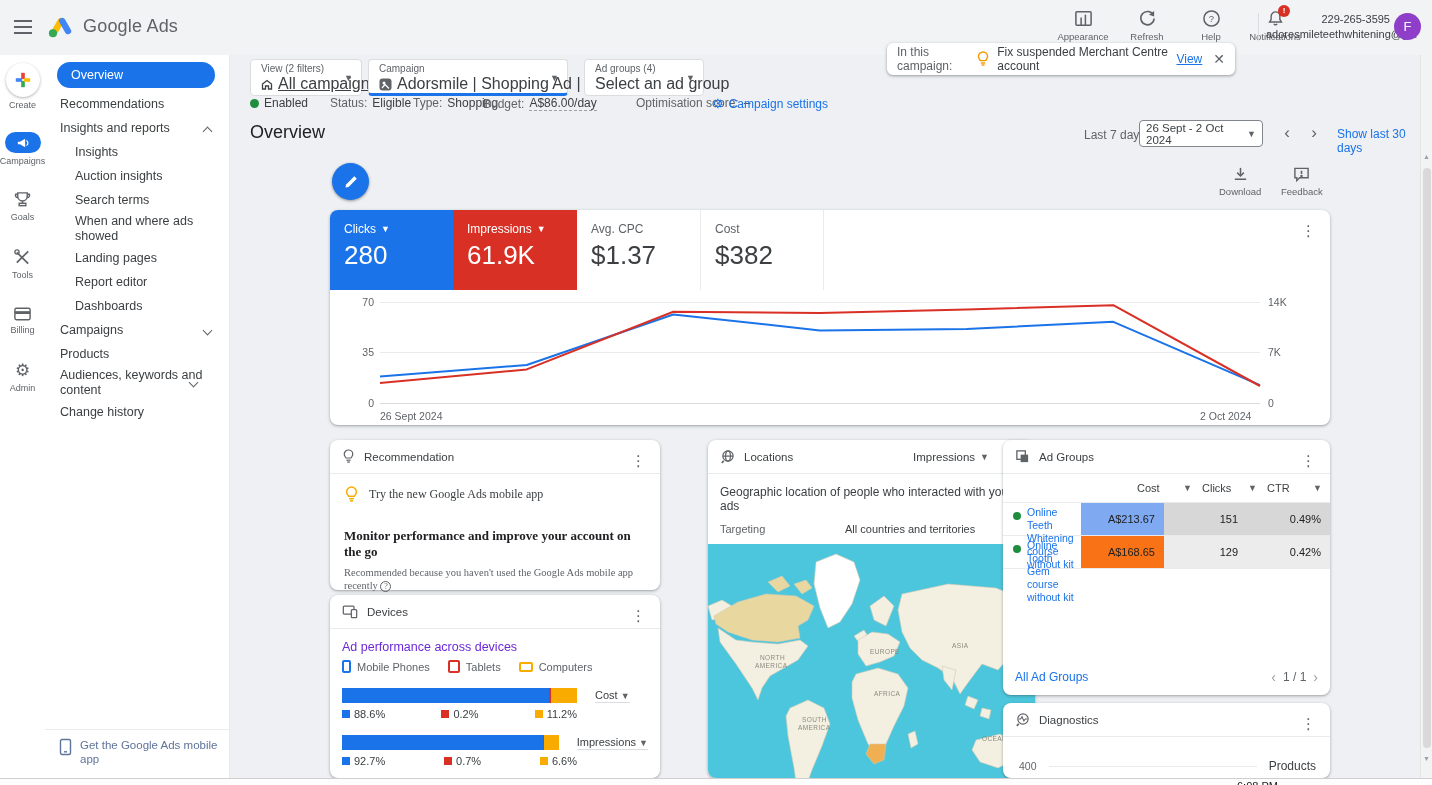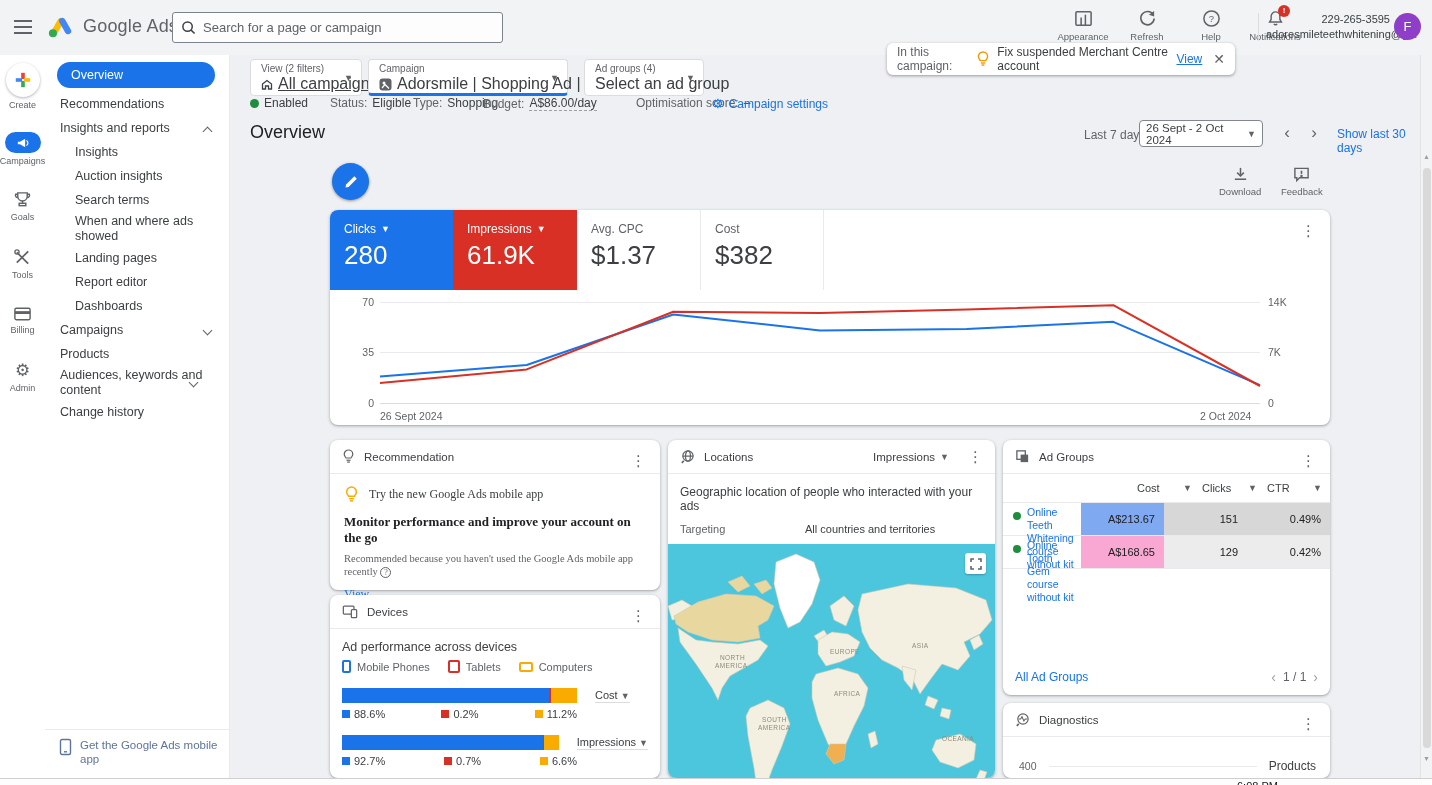--- a/index.html
+++ b/index.html
@@ -95,26 +95,26 @@
   .chart-region { position:relative; height:135px; }
   .gridline { position:absolute; left:50px; right:70px; height:1px; background:#e8eaed; }
   .axis-lab { position:absolute; font-size:10.5px; color:#5f6368; }
   .chart-svg { position:absolute; left:50px; top:12px; width:880px; height:101px; overflow:visible; }
 
   
   .card-header { height:34px; display:flex; align-items:center; gap:9px; padding:0 36px 0 12px; border-bottom:1px solid #e8eaed; font-size:11.5px; color:#3c4043; }
   .rec-card { left:330px; top:440px; width:330px; height:150px; }
   .rec-body { padding:12px 14px 0 14px;font-family:Liberation Serif, serif; }
   .rec-tip { display:flex; align-items:center; gap:10px; font-size:12px; color:#3c4043; }
-  .rec-title { font-size:13px; font-weight:bold; color:#202124; margin-top:11px; }
+  .rec-title { font-size:13px; font-weight:bold; color:#202124; margin-top:25px; }
   .rec-sub { font-size:10.5px; color:#5f6368; margin-top:6px; line-height:13px; width:300px; }
   .qmark { display:inline-block; width:11px; height:11px; border:1px solid #5f6368; border-radius:50%; font-size:8px; line-height:10px; text-align:center; color:#5f6368; }
   .rec-view { font-size:12px; color:#1a73e8; margin-top:9px; cursor:pointer; display:inline-block; }
 
-  .loc-card { left:668px; top:440px; width:327px; height:338px; overflow:hidden; }
+  .loc-card { left:708px; top:440px; width:327px; height:338px; overflow:hidden; }
   .loc-metric { margin-left:auto; font-size:11.5px; color:#3c4043; display:flex; gap:5px; align-items:center; cursor:pointer; }
   .loc-desc { padding:11px 12px 0 12px; font-size:12px; color:#3c4043; }
   .loc-target { display:flex; padding:10px 12px 9px 12px; font-size:11px; }
   .loc-target .tl { color:#5f6368; width:125px; }
   .map-wrap { position:relative; width:327px; height:253px; cursor:grab; }
   .fullscreen-btn { position:absolute; right:9px; top:9px; width:21px; height:21px; background:#fff; border-radius:3px; display:flex; align-items:center; justify-content:center; cursor:pointer; box-shadow:0 1px 2px rgba(0,0,0,.25); }
 
   .adg-card { left:1003px; top:440px; width:327px; height:255px; }
   .adg-cols { display:flex; align-items:center; height:29px; font-size:11px; color:#3c4043; border-bottom:1px solid #e8eaed; }
   .adg-cols .name-col { flex:1; }
@@ -124,21 +124,21 @@
   .adg-name .dot-green { margin-top:6px; flex-shrink:0; width:8px; height:8px; }
   .adg-name a { color:#1a73e8; text-decoration:none; cursor:pointer; }
   .adg-cell { width:83px; font-size:11px; color:#202124; display:flex; align-items:center; justify-content:flex-end; padding-right:9px; }
   .adg-footer { position:absolute; bottom:0; left:0; right:0; height:36px; display:flex; align-items:center; padding:0 12px; font-size:12px; }
   .adg-footer .all { color:#1a73e8; cursor:pointer; }
   .adg-pag { margin-left:auto; color:#5f6368; display:flex; gap:7px; align-items:center; }
   .adg-pag .pg-ar { cursor:pointer; font-size:14px; color:#9aa0a6; }
 
   .dev-card { left:330px; top:595px; width:330px; height:183px; overflow:hidden; }
   .dev-body { padding:11px 12px 0 12px; }
-  .dev-title { font-size:12.5px; color:#404040; }
+  .dev-title { font-size:12.5px; color:#6d28d9; }
   .dev-legend { display:flex; gap:18px; margin-top:6px; font-size:11px; color:#5f6368; align-items:center; }
   .dev-legend .li { display:flex; gap:6px; align-items:center; }
   .dev-ic { border-radius:2px; }
   .ic-mobile { width:9px; height:13px; border:2px solid #1a73e8; }
   .ic-tablet { width:12px; height:13px; border:2px solid #d93025; }
   .ic-comp { width:14px; height:10px; border:2px solid #f9ab00; }
   .bar-row { display:flex; align-items:center; margin-top:15px; }
   .bar { width:235px; height:15px; display:flex; overflow:hidden; }
   .bar-metric { margin-left:18px; font-size:11px; color:#3c4043; border-bottom:1px solid #dadce0; padding-bottom:1px; cursor:pointer; white-space:nowrap; }
   .pct-row { width:235px; display:flex; justify-content:space-between; margin-top:5px; font-size:11px; color:#3c4043; }
@@ -173,29 +173,20 @@
       </div>
     <div class="logo">
       <span class="icon">
         <svg width="27" height="26" viewBox="0 0 30 26">
           <rect x="-3.5" y="-10" width="7" height="20" rx="3.5" fill="#fbbc04" transform="translate(11,13) rotate(30)"></rect>
           <rect x="-3.5" y="-10" width="7" height="20" rx="3.5" fill="#4285f4" transform="translate(19,13) rotate(-30)"></rect>
           <circle cx="5.5" cy="21" r="4.5" fill="#34a853"></circle>
         </svg>
       </span>
       <span class="logo-text">Google Ads</span>
-    </div>
-    <div class="searchbox">
-      <span class="icon">
-        <svg width="15" height="15" viewBox="0 0 16 16">
-            <circle cx="7" cy="7" r="5" fill="none" stroke="#3c4043" stroke-width="1.6"></circle>
-            <line x1="10.8" y1="10.8" x2="14.5" y2="14.5" stroke="#3c4043" stroke-width="1.6"></line>
-          </svg>
-      </span>
-      <input type="text" placeholder="Search for a page or campaign" style="">
     </div>
     <div class="top-actions">
       <div class="top-action">
         <span class="icon">
           <svg width="19" height="19" viewBox="0 0 20 20" fill="none" stroke="#5f6368" stroke-width="1.6">
               <rect x="2" y="3" width="16" height="14" rx="1"></rect>
               <line x1="7.5" y1="17" x2="7.5" y2="9"></line>
               <line x1="12" y1="17" x2="12" y2="6"></line>
             </svg>
         </span>
@@ -616,21 +607,21 @@
         </span>
       <span class="adg-cell" style="background: rgb(127, 169, 240);">A$213.67</span>
       <span class="adg-cell" style="background: rgb(215, 215, 215);">151</span>
       <span class="adg-cell" style="background: rgb(215, 215, 215);">0.49%</span>
     </div>
     <div class="adg-row">
       <span class="adg-name">
           <span class="dot-green"></span>
           <a>Online Tooth Gem course without kit</a>
         </span>
-      <span class="adg-cell" style="background: #f9a8d4;">A$168.65</span>
+      <span class="adg-cell" style="background: #f97316;">A$168.65</span>
       <span class="adg-cell" style="background: rgb(236, 236, 236);">129</span>
       <span class="adg-cell" style="background: rgb(236, 236, 236);">0.42%</span>
     </div>
     <div class="adg-footer">
       <span class="all">All Ad Groups</span>
       <span class="adg-pag">
         <span class="pg-ar">‹</span>
         <span>1 / 1</span>
         <span class="pg-ar">›</span>
       </span>

